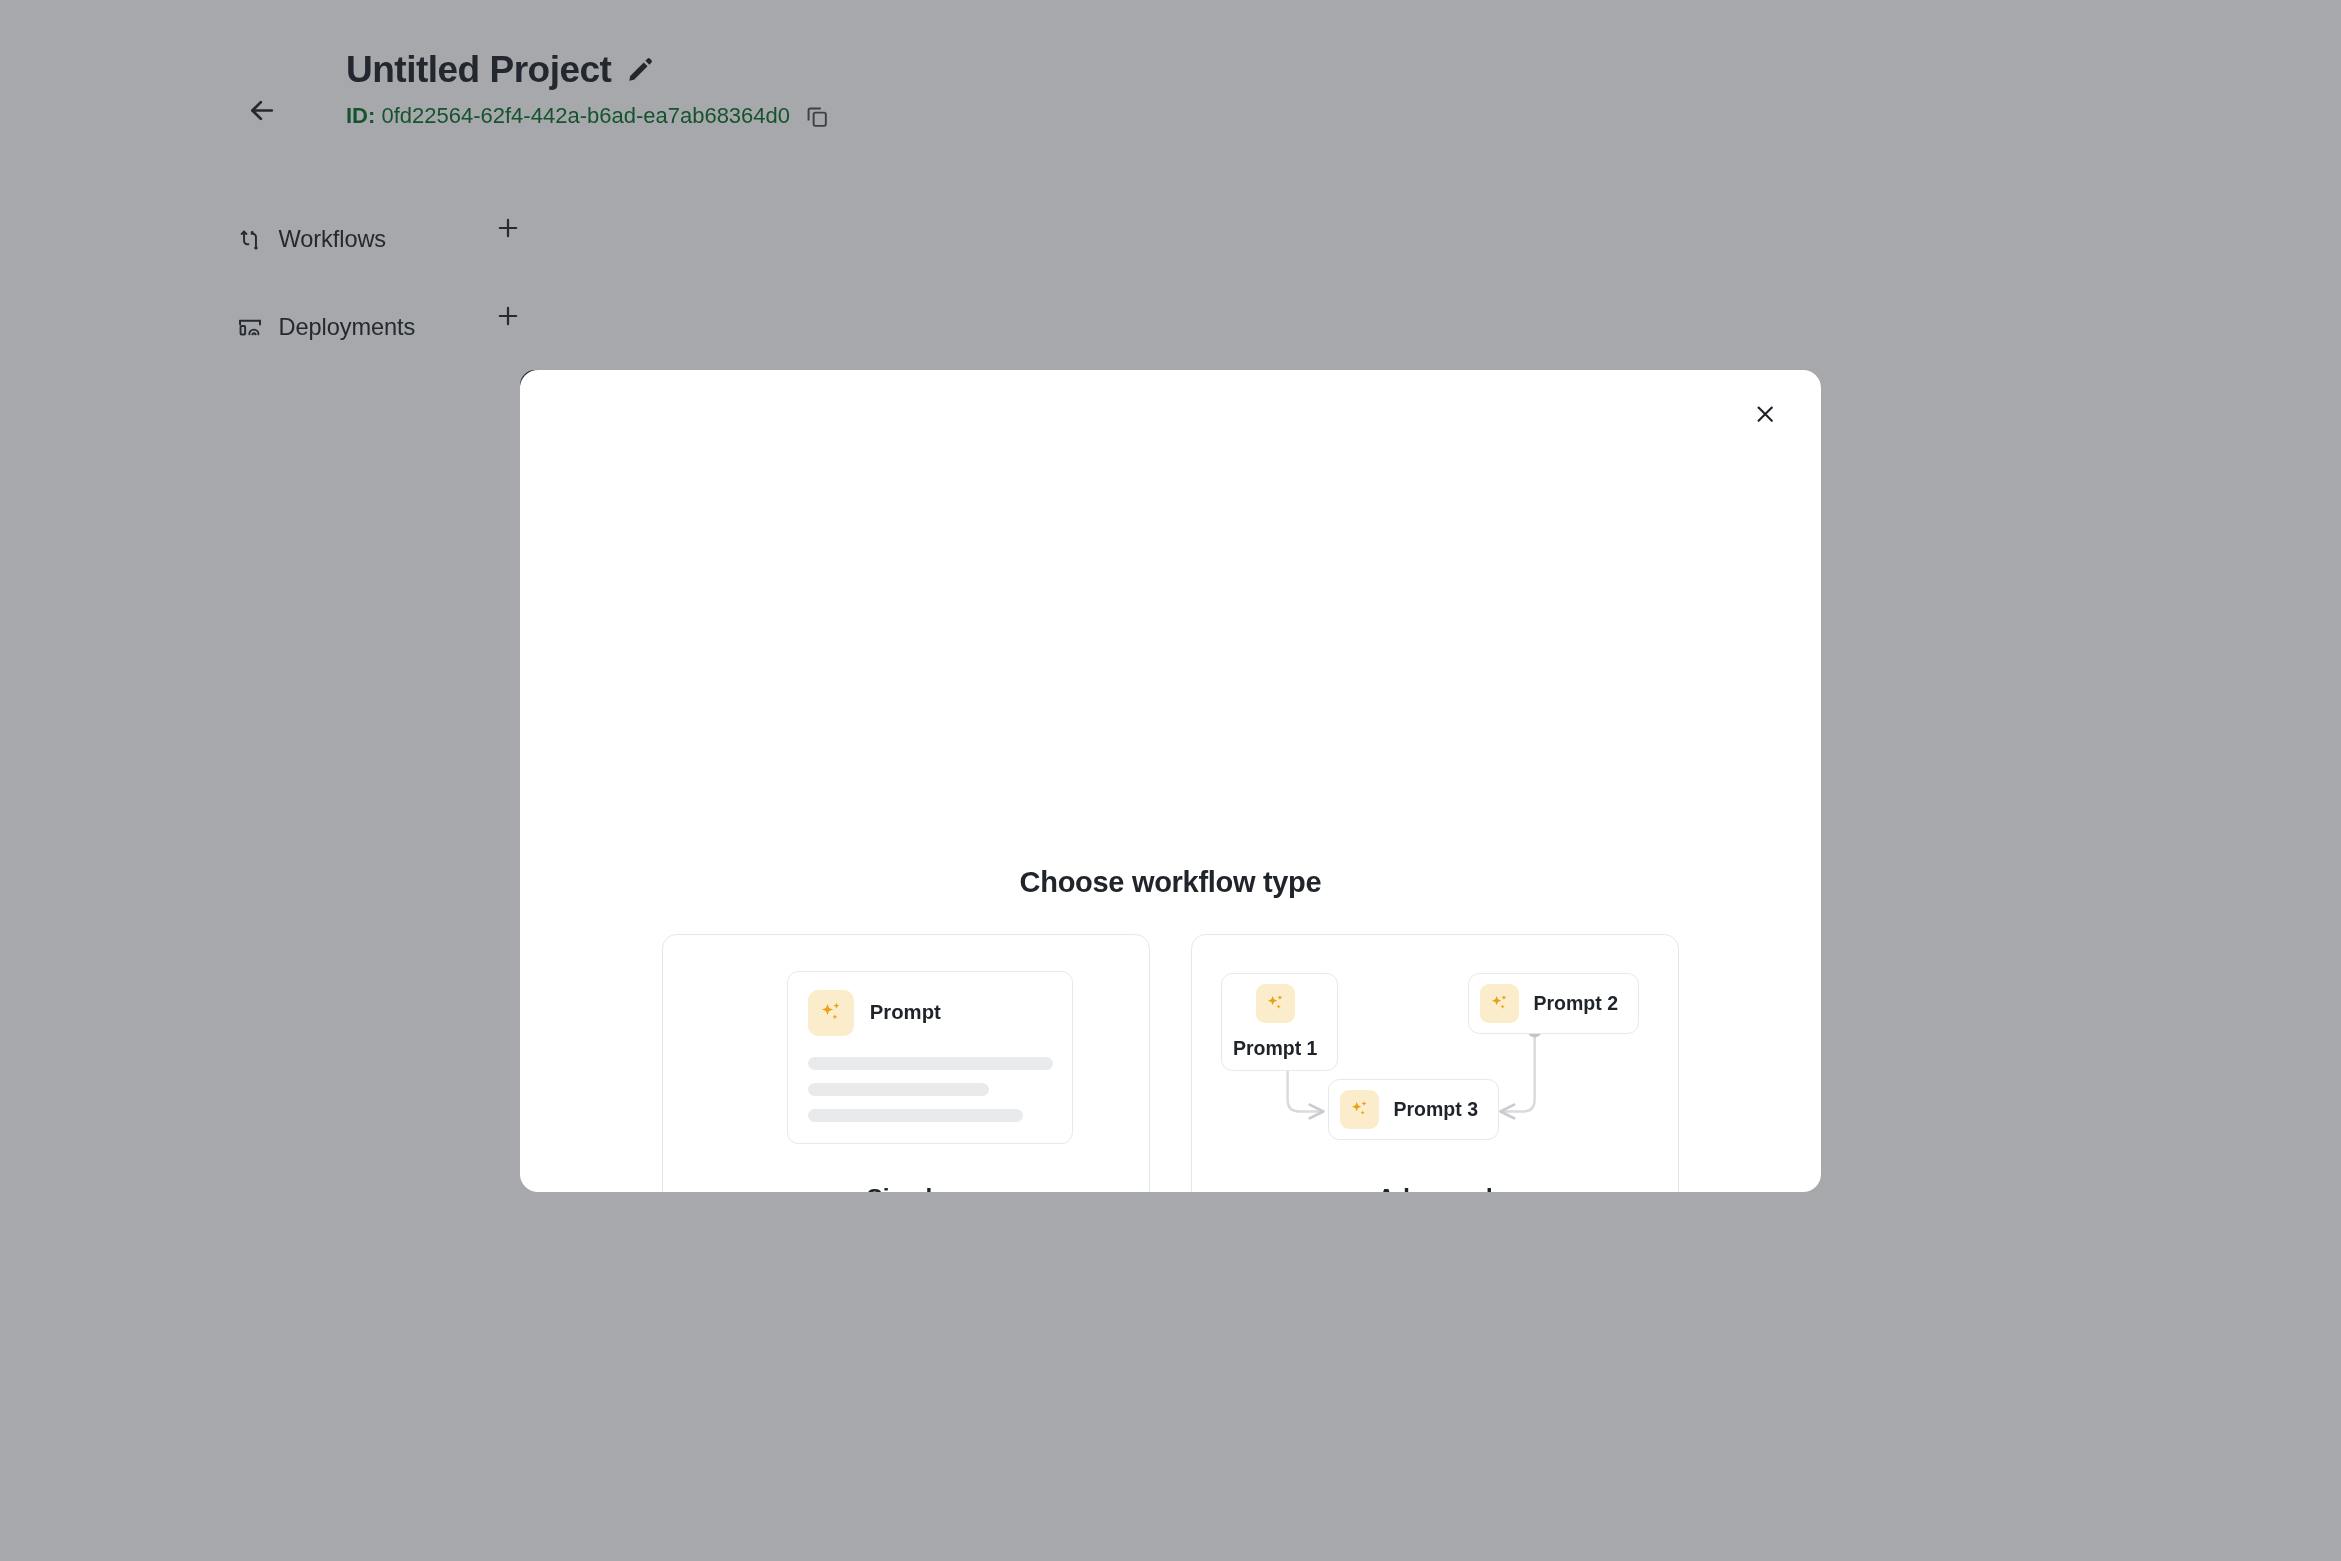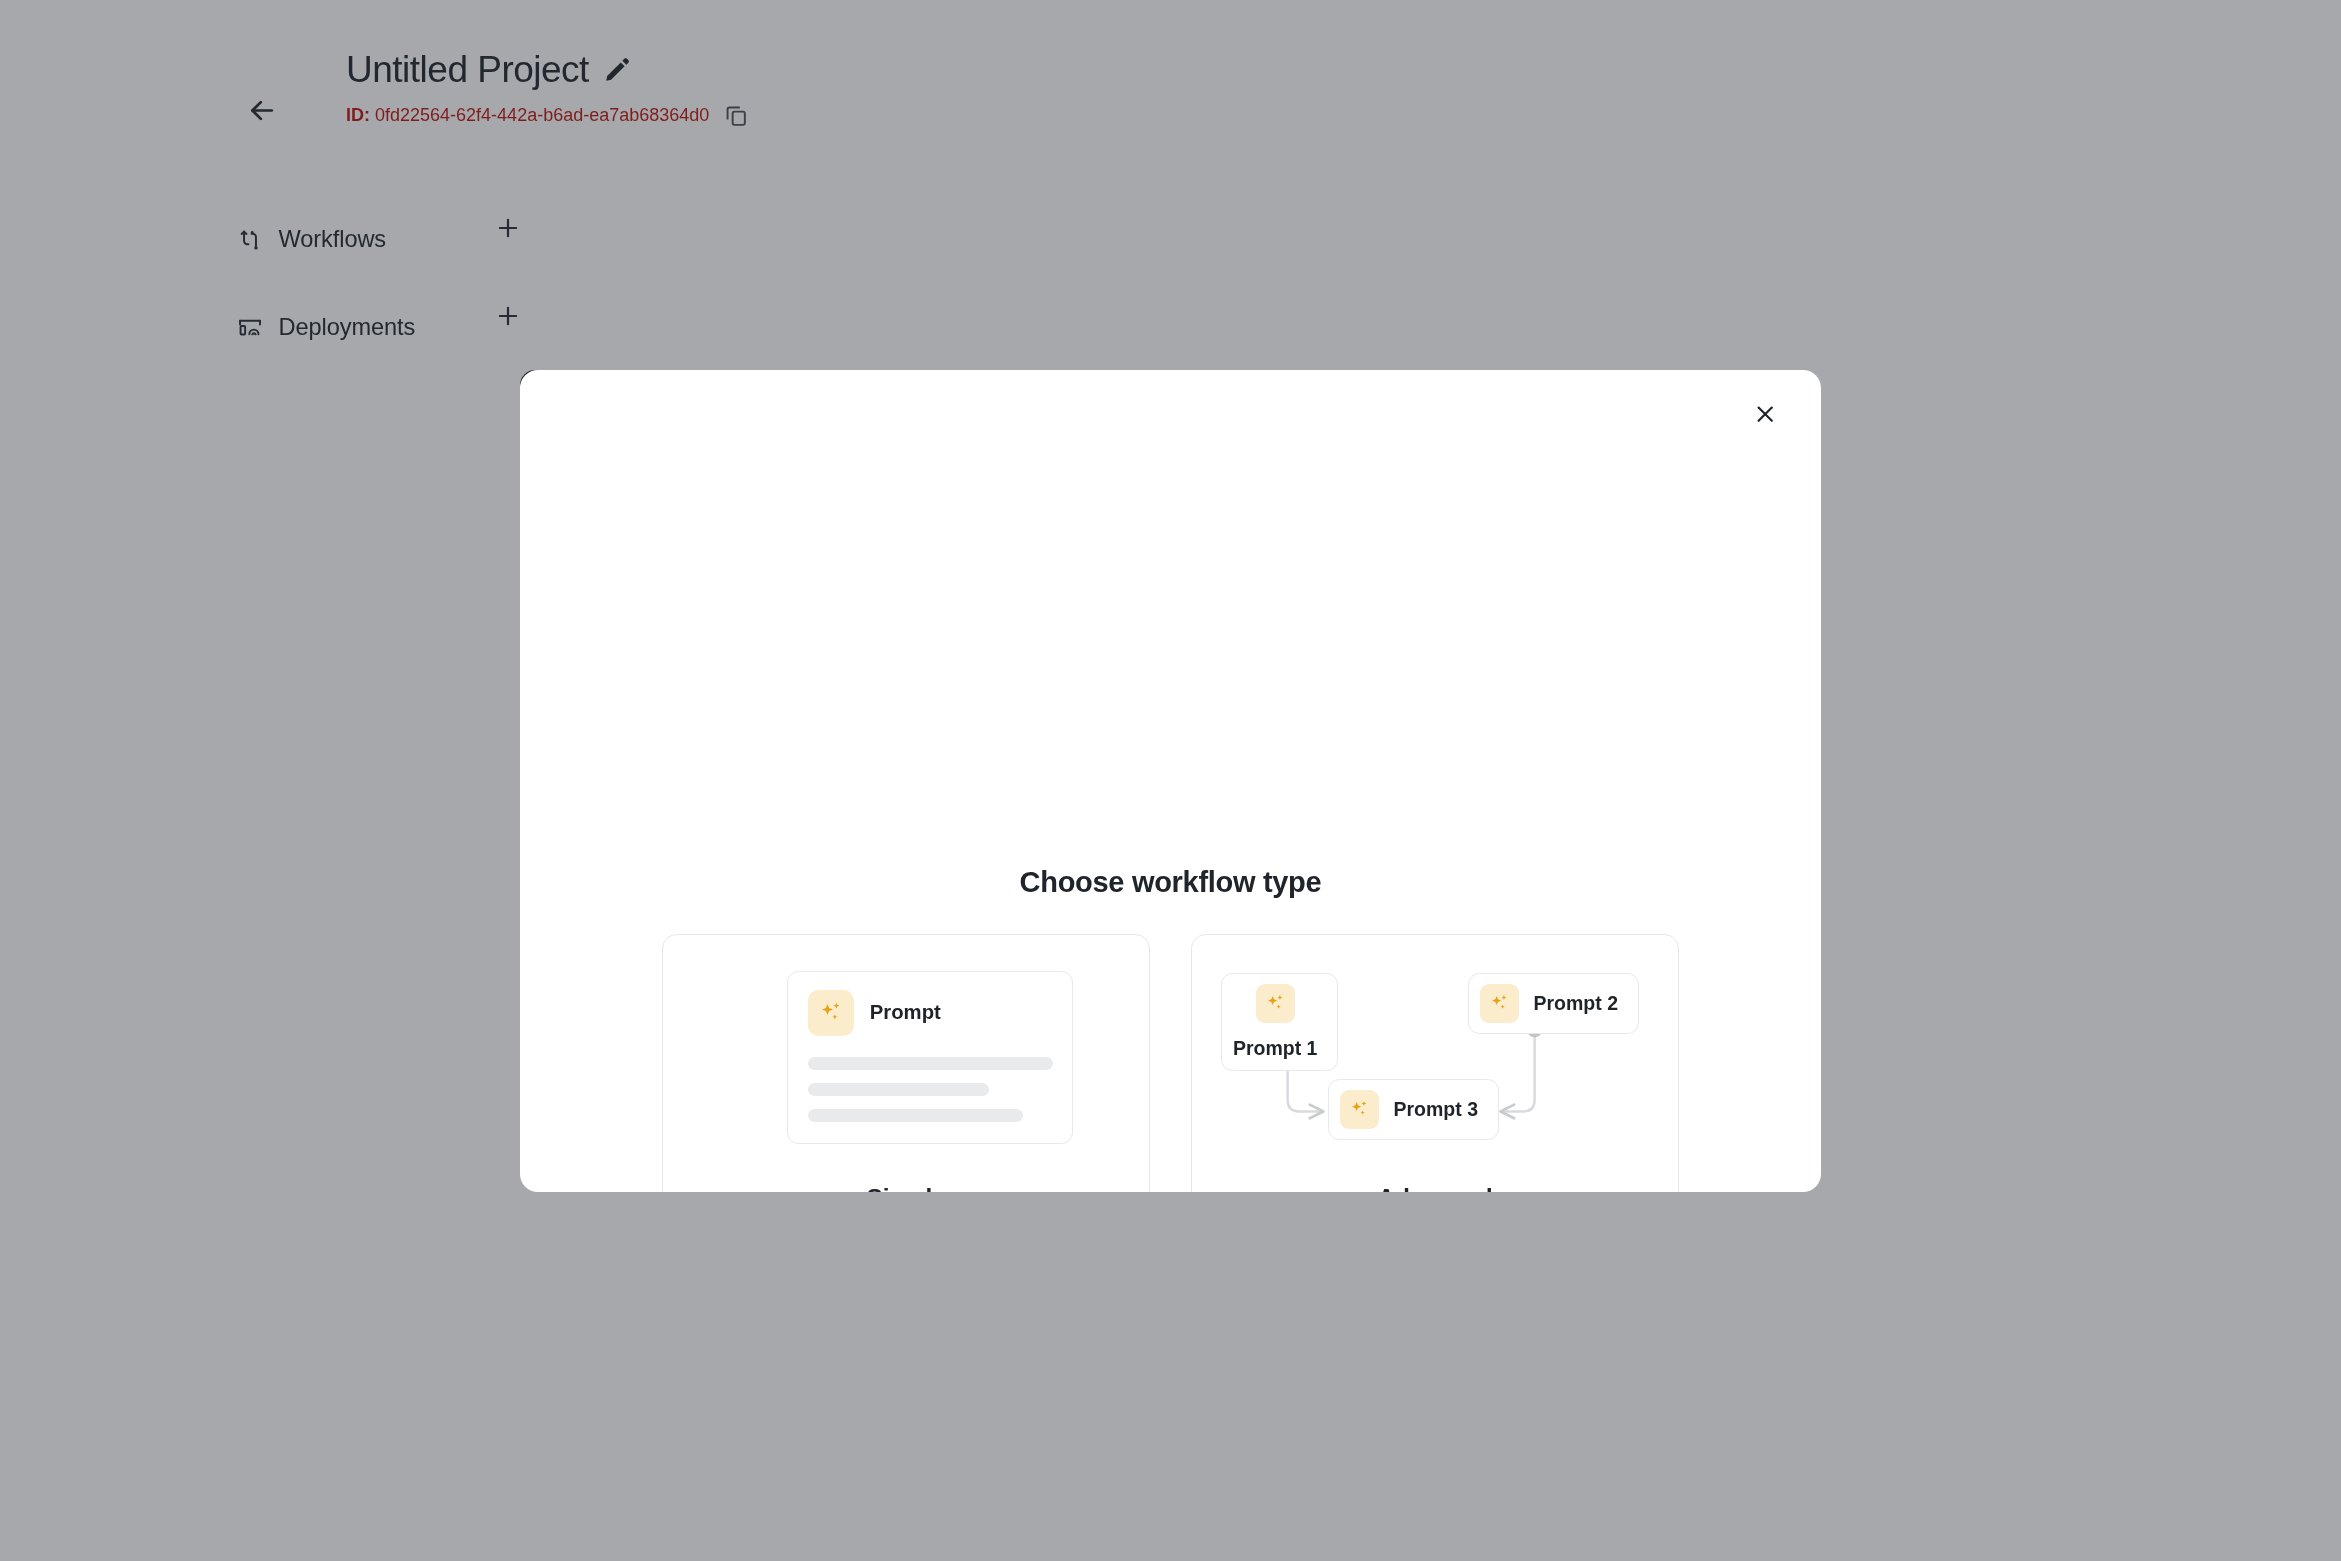--- a/index.html
+++ b/index.html
@@ -20,28 +20,28 @@
     position: absolute; left: 236px; top: 85px;
     width: 50px; height: 50px;
     display: flex; align-items: center; justify-content: center;
     cursor: pointer;
   }
   .back-btn svg { display: block; }
 
   .title-block { position: absolute; left: 346px; top: 49px; }
   .proj-title-row { display: flex; align-items: center; gap: 14.6px; }
   .proj-title {
-    font-size: 37px; font-weight: 400; color: #232830;
+    font-size: 37px; font-weight: 700; color: #232830;
     letter-spacing: -0.5px; line-height: 1.15;
   }
   .edit-icon { width: 28px; height: 28px; display: block; cursor: pointer; }
 
   .proj-id-row { display: flex; align-items: center; gap: 14.6px; margin-top: 11.4px; }
   .proj-id {
-    font-size: 18px; color: #7f1d1d; letter-spacing: 0px; white-space: nowrap;
+    font-size: 22px; color: #14532d; letter-spacing: 0px; white-space: nowrap;
   }
   .proj-id b { font-weight: 700; }
   .copy-icon { width: 24.4px; height: 24.4px; display: block; cursor: pointer; }
 
   
   .sidebar { position: absolute; left: 0; top: 203px; width: 569px; }
   .nav-item {
     position: relative;
     display: flex; align-items: flex-end;
     height: 50px; margin-bottom: 38px;

